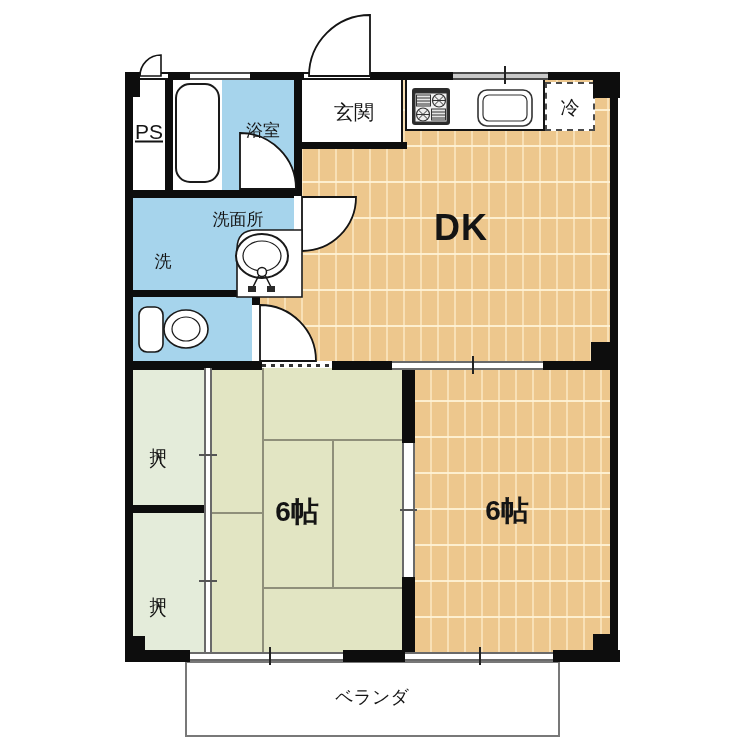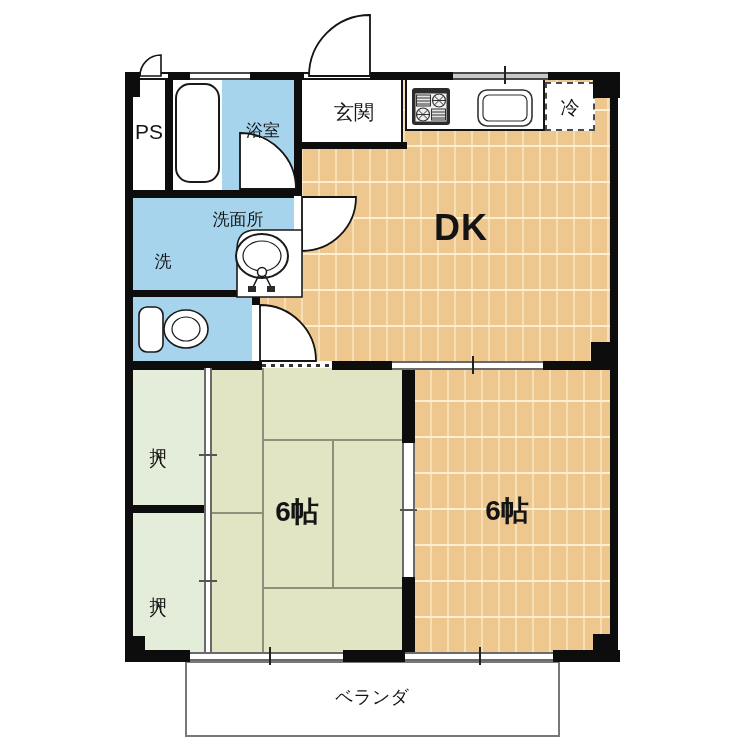--- a/index.html
+++ b/index.html
@@ -149,21 +149,21 @@
       <circle cx="423" cy="114.5" r="6.5" fill="#eee" stroke="#333" stroke-width="1.2"></circle>
       <path d="M418.4,110 L427.6,119 M427.6,110 L418.4,119 M416.5,114.5 h13" stroke="#333" stroke-width="1"></path>
     </g>
 
     <g fill="none" stroke="#333">
       <rect x="478" y="90" width="54" height="36" rx="9" stroke-width="1.6"></rect>
       <rect x="483" y="95" width="44" height="26" rx="6" stroke-width="1.2"></rect>
     </g>
   </svg>
 
-  <div class="lbl" style="left:149px;top:131px;font-size:21px;">PS</div>
+  <div class="lbl" style="left:149px;top:131px;font-size:21px;text-decoration:underline;">PS</div>
   <div class="lbl" style="left:263px;top:130px;font-size:17px;">浴室</div>
   <div class="lbl" style="left:354px;top:112px;font-size:20px;">玄関</div>
   <div class="lbl" style="left:570px;top:107px;font-size:19px;">冷</div>
   <div class="lbl" style="left:238px;top:219px;font-size:17px;">洗面所</div>
   <div class="lbl" style="left:163px;top:261px;font-size:17px;">洗</div>
   <div class="lbl" style="left:461px;top:228px;font-size:36px;font-weight:600;letter-spacing:1px;">DK</div>
   <div class="lbl" style="left:297px;top:512px;font-size:28px;font-weight:600;">6帖</div>
   <div class="lbl" style="left:507px;top:511px;font-size:28px;font-weight:600;">6帖</div>
   <div class="lbl vert" style="left:158px;top:437px;font-size:17px;">押入</div>
   <div class="lbl vert" style="left:158px;top:586px;font-size:17px;">押入</div>

